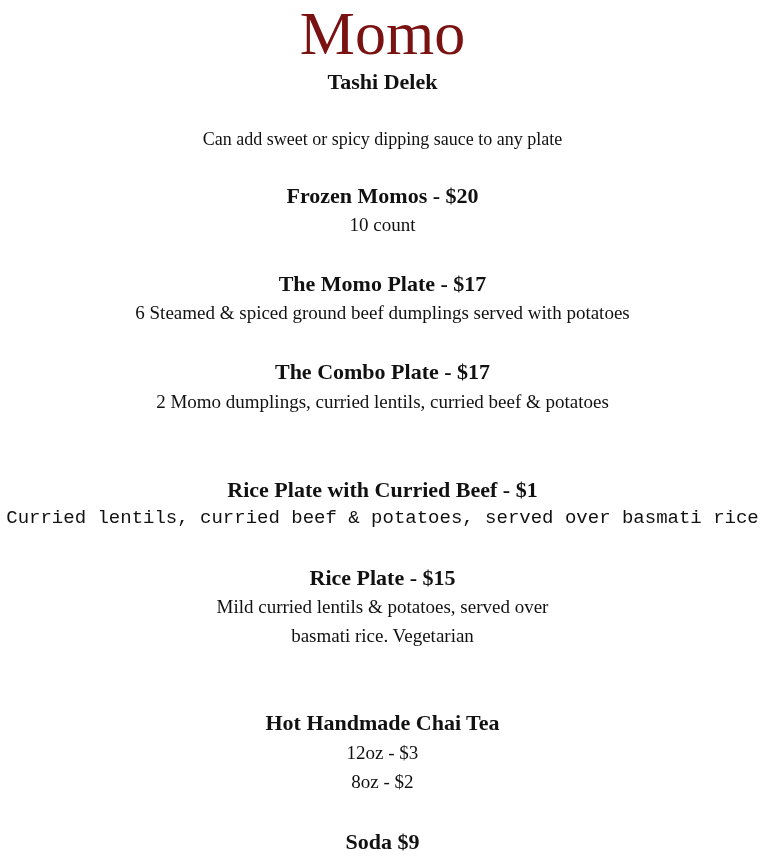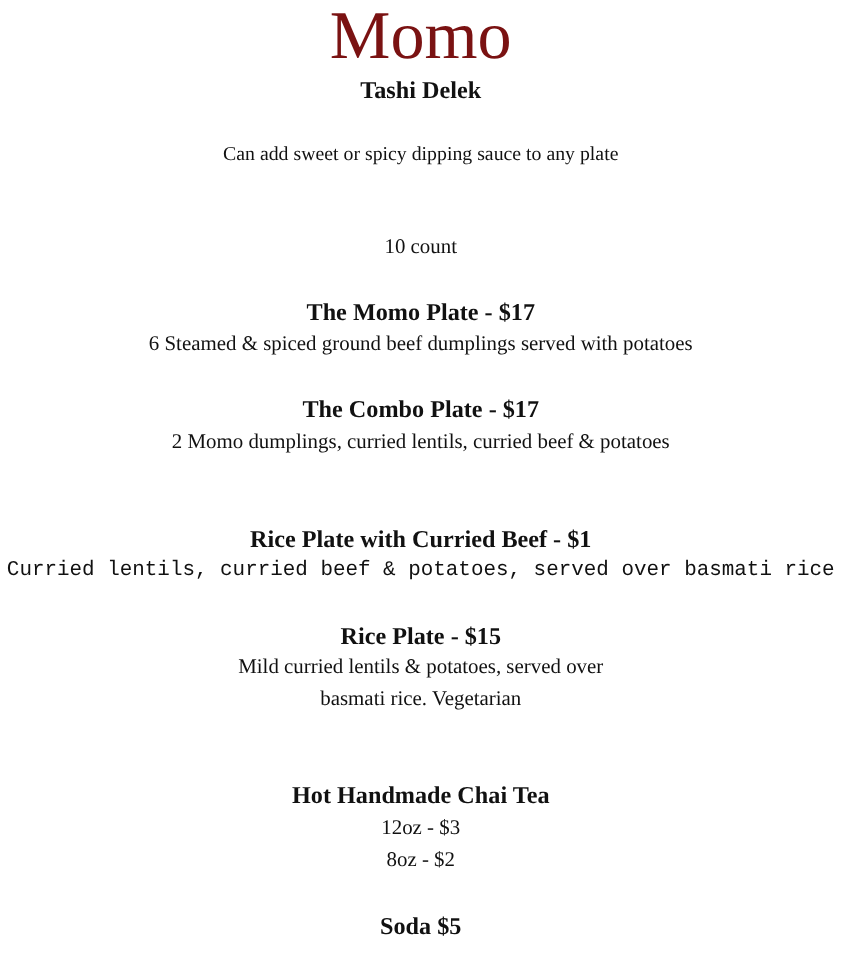--- a/index.html
+++ b/index.html
@@ -59,34 +59,35 @@
   </style>
 </head>
 <body>
 
 <div class="page">
 
   <div class="line title">Momo</div>
   <div class="line subtitle">Tashi Delek</div>
   <div class="line note">Can add sweet or spicy dipping sauce to any plate</div>
 
+  <div class="line heading" style="top:184px;">Frozen Momos - $20</div>
   <div class="line desc" style="top:210px;">10 count</div>
 
   <div class="line heading" style="top:272px;">The Momo Plate - $17</div>
   <div class="line desc" style="top:298px;">6 Steamed &amp; spiced ground beef dumplings served with potatoes</div>
 
   <div class="line heading" style="top:360px;">The Combo Plate - $17</div>
   <div class="line desc" style="top:387px;">2 Momo dumplings, curried lentils, curried beef &amp; potatoes</div>
 
   <div class="line heading" style="top:478px;">Rice Plate with Curried Beef - $1</div>
   <div class="line desc" style="top:504px;font-family:Liberation Mono, monospace;">Curried lentils, curried beef &amp; potatoes, served over basmati rice</div>
 
   <div class="line heading" style="top:566px;">Rice Plate - $15</div>
   <div class="line desc" style="top:621px;">basmati rice. Vegetarian</div>
   <div class="line desc" style="top:592px;">Mild curried lentils &amp; potatoes, served over</div>
 
   <div class="line heading" style="top:711px;">Hot Handmade Chai Tea</div>
   <div class="line desc" style="top:738px;">12oz - $3</div>
   <div class="line desc" style="top:767px;">8oz - $2</div>
 
-  <div class="line heading" style="top:830px;">Soda $5</div>
+  <div class="line heading" style="top:830px;">Soda $9</div>
 
 </div>
 
 </body></html>

